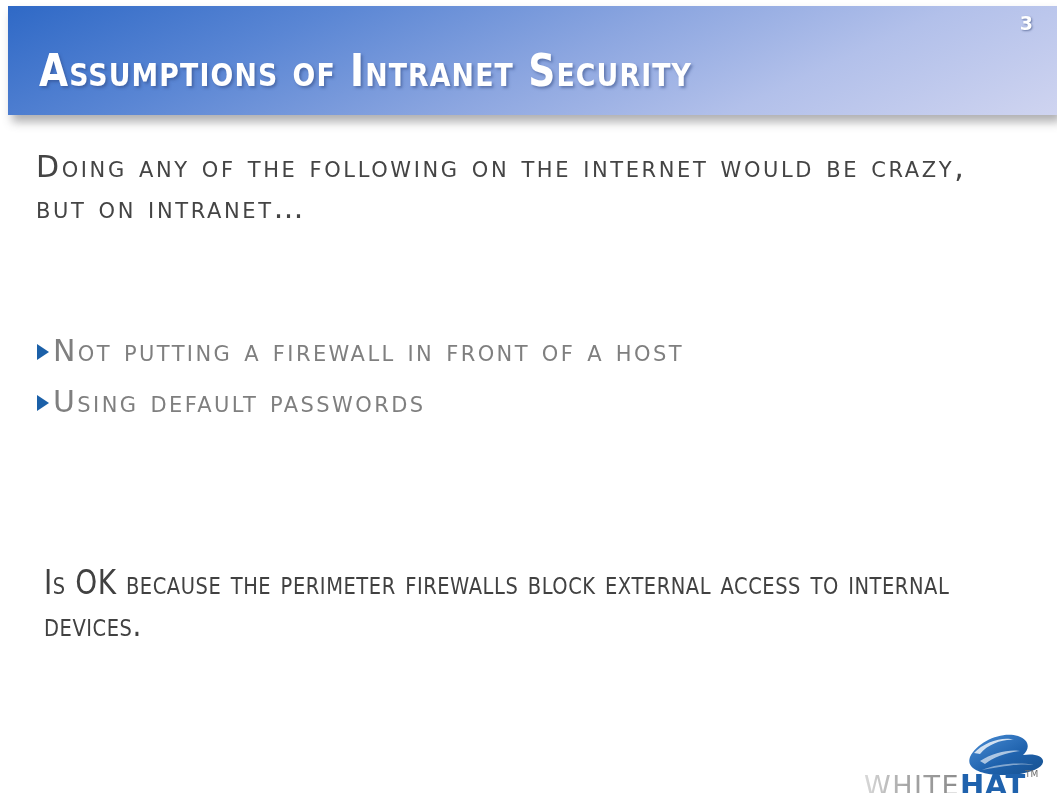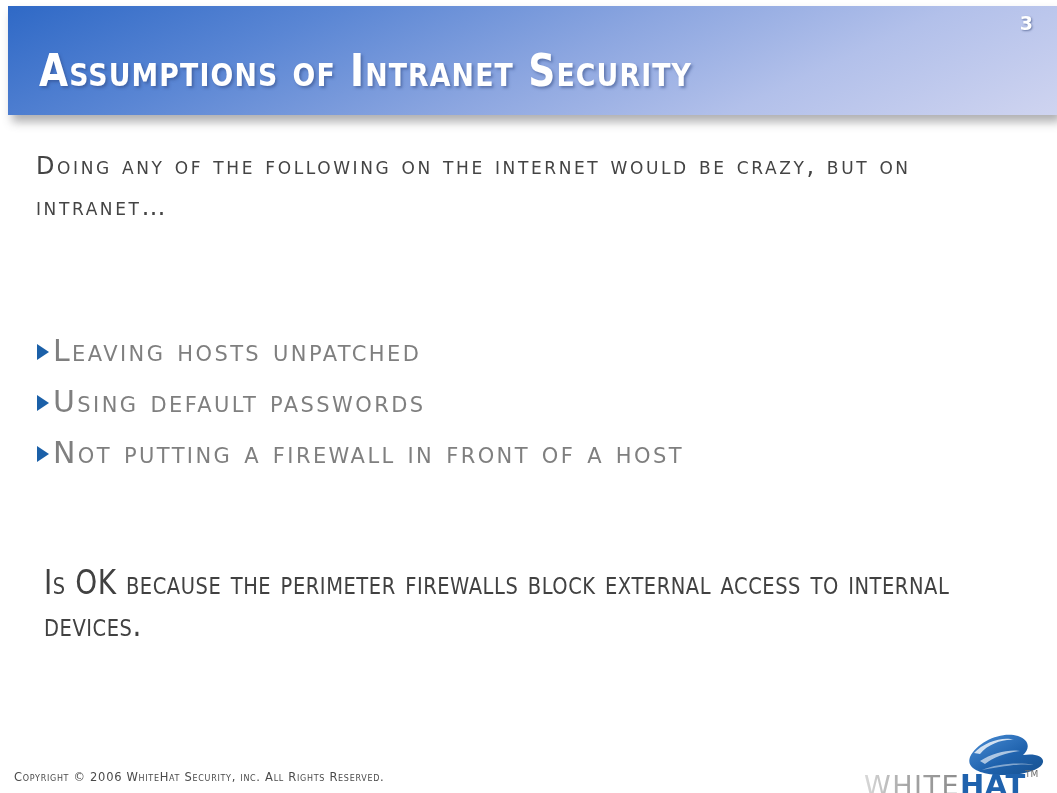--- a/index.html
+++ b/index.html
@@ -71,21 +71,21 @@
   }
 
   
   .intro {
     position: absolute;
     left: 36px;
     top: 146px;
     width: 990px;
     color: #444444;
     font-family: "DejaVu Sans", sans-serif;
-    font-size: 24px;
+    font-size: 30px;
     font-variant: small-caps;
     font-weight: normal;
     letter-spacing: 2.6px;
     line-height: 41px;
   }
 
   .bullets {
     position: absolute;
     left: 36px;
     top: 330px;
@@ -168,52 +168,43 @@
 
   <div class="title-banner">
     <div class="slide-number">3</div>
     <div class="title-text">Assumptions of Intranet Security</div>
   </div>
 
   <div class="intro">Doing any of the following on the internet would be crazy, but on intranet…</div>
 
   <div class="bullets">
 
+
     <div class="bullet-row">
       <span class="bullet-marker">
         <svg width="14" height="18" viewBox="0 0 14 18" xmlns="http://www.w3.org/2000/svg">
           <polygon points="1,1 13,9 1,17" fill="#1b60a8"></polygon>
         </svg>
       </span>
-      <span class="bullet-text">Leaving hosts unpatched</span>
+      <span class="bullet-text">Not putting a firewall in front of a host</span>
     </div>
 
     <div class="bullet-row">
       <span class="bullet-marker">
         <svg width="14" height="18" viewBox="0 0 14 18" xmlns="http://www.w3.org/2000/svg">
           <polygon points="1,1 13,9 1,17" fill="#1b60a8"></polygon>
         </svg>
       </span>
       <span class="bullet-text">Using default passwords</span>
     </div>
 
-    <div class="bullet-row">
-      <span class="bullet-marker">
-        <svg width="14" height="18" viewBox="0 0 14 18" xmlns="http://www.w3.org/2000/svg">
-          <polygon points="1,1 13,9 1,17" fill="#1b60a8"></polygon>
-        </svg>
-      </span>
-      <span class="bullet-text">Not putting a firewall in front of a host</span>
-    </div>
-
   </div>
 
   <div class="closing">Is OK because the perimeter firewalls block external access to internal devices.</div>
 
-  <div class="copyright">Copyright © 2006 WhiteHat Security, inc. All Rights Reserved.</div>
 
   <div class="logo">
     <svg width="190" height="82" viewBox="0 0 190 82" xmlns="http://www.w3.org/2000/svg">
       <defs>
         <linearGradient id="grayFade" x1="0" y1="0" x2="1" y2="0">
           <stop offset="0%" stop-color="#d9d9d9"></stop>
           <stop offset="45%" stop-color="#a6a6a6"></stop>
           <stop offset="100%" stop-color="#8c8c8c"></stop>
         </linearGradient>
         <linearGradient id="hatBlue" x1="0" y1="0" x2="1" y2="1">

